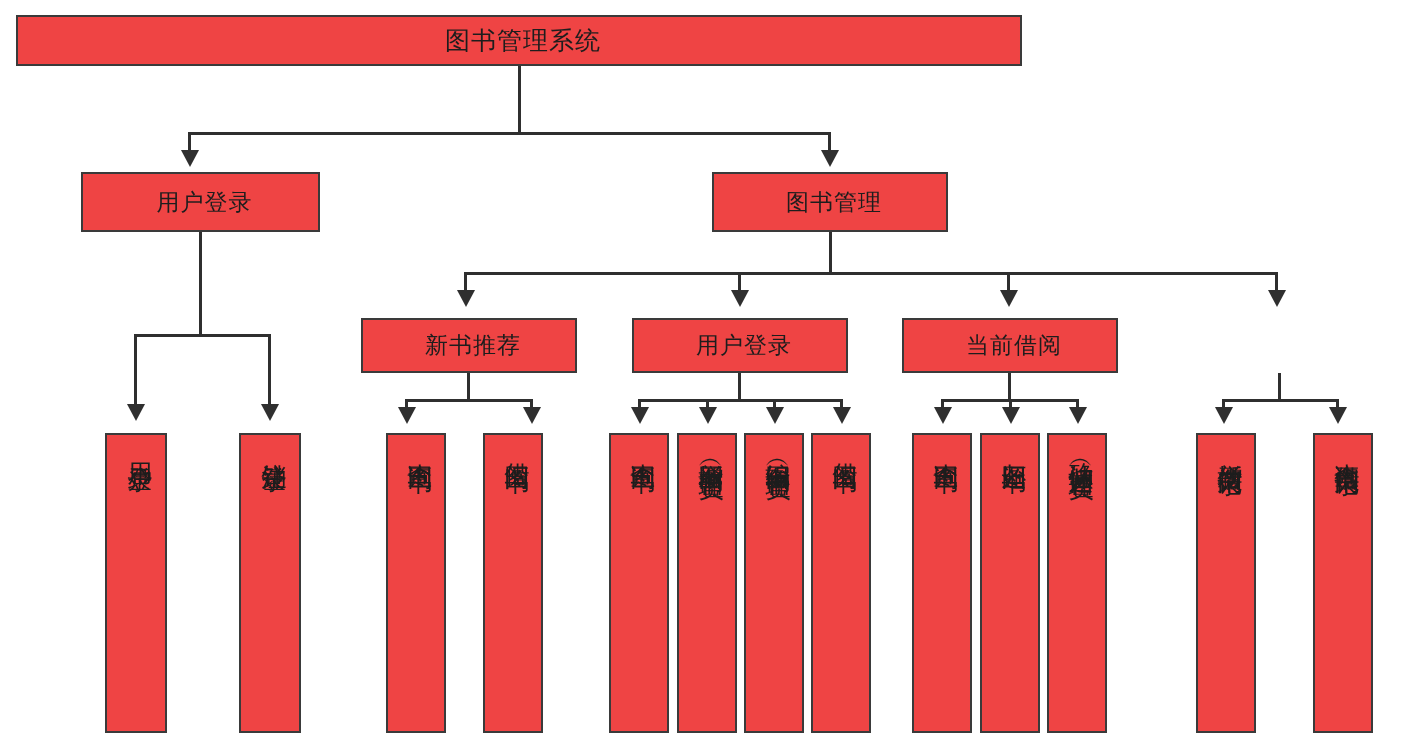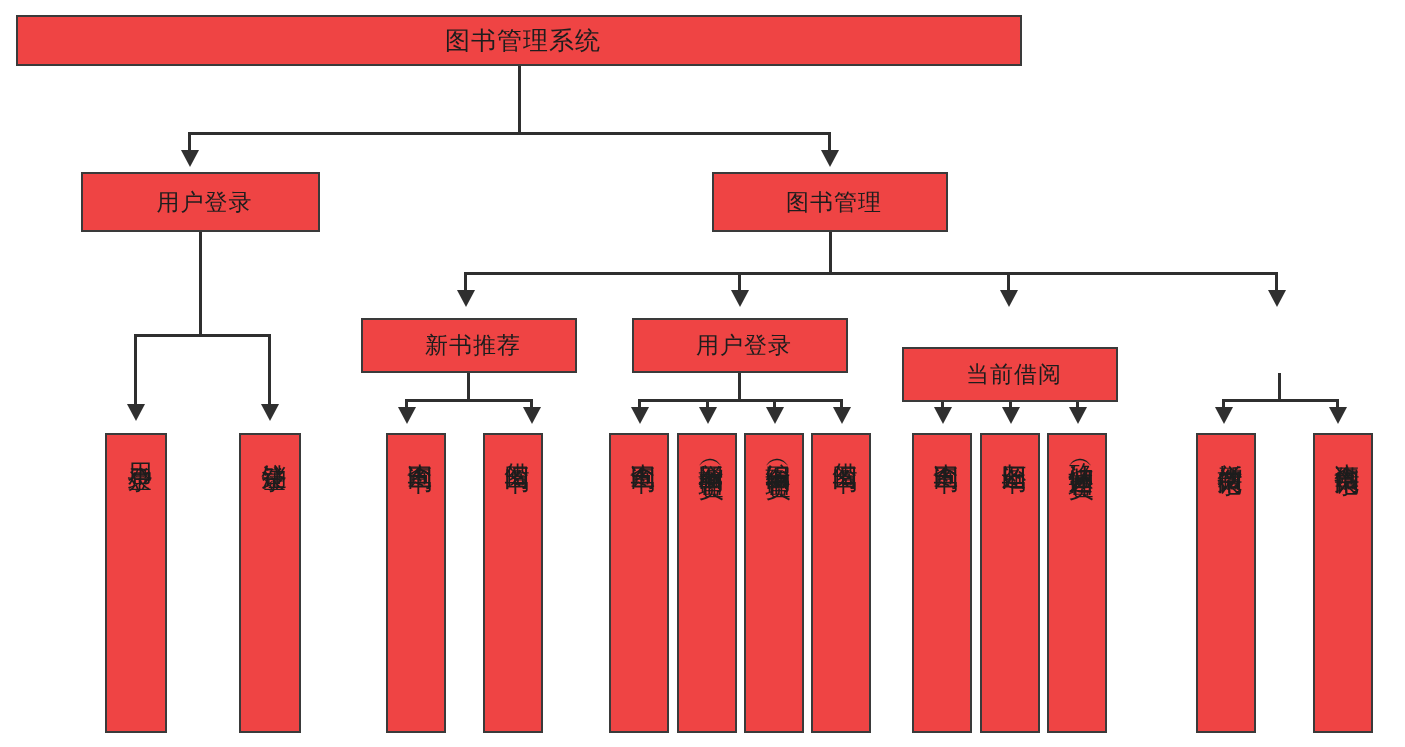--- a/index.html
+++ b/index.html
@@ -144,21 +144,21 @@
 
   <div class="line vline" style="left:1275px; top:272px; width:3px; height:20px;"></div>
   <div class="arrow" style="left:1268px; top:290px;"></div>
 
   <div class="node branch" style="left:361px; top:318px; width:216px; height:55px;">
     <span>新书推荐</span>
   </div>
   <div class="node branch" style="left:632px; top:318px; width:216px; height:55px;">
     <span>用户登录</span>
   </div>
-  <div class="node branch" style="left:902px; top:318px; width:216px; height:55px;margin-top:29px;">
+  <div class="node branch" style="left:902px; top:318px; width:216px; height:55px;">
     <span>当前借阅</span>
   </div>
 
   <div class="line vline" style="left:467px; top:373px; width:3px; height:28px;"></div>
   <div class="line hline" style="left:405px; top:399px; width:128px; height:3px;"></div>
   <div class="line vline" style="left:405px; top:399px; width:3px; height:10px;"></div>
   <div class="arrow" style="left:398px; top:407px;"></div>
   <div class="line vline" style="left:530px; top:399px; width:3px; height:10px;"></div>
   <div class="arrow" style="left:523px; top:407px;"></div>
 

